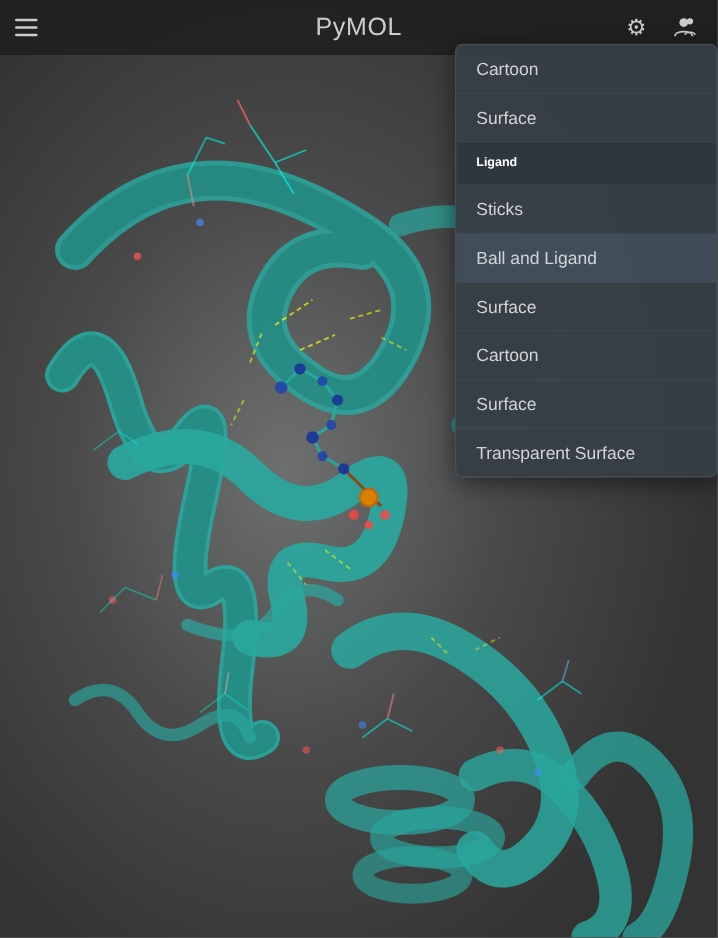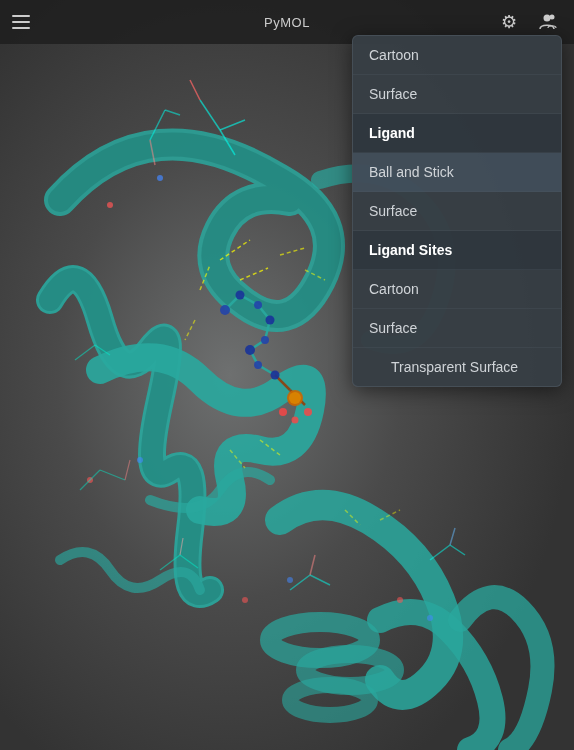--- a/index.html
+++ b/index.html
@@ -39,21 +39,21 @@
       justify-content: space-between;
       padding: 0 12px;
       z-index: 10;
     }
 
     #topbar-title {
       position: absolute;
       left: 50%;
       transform: translateX(-50%);
       color: #cccccc;
-      font-size: 13px;
+      font-size: 20px;
       font-weight: 500;
       letter-spacing: 0.5px;
     }
 
     .topbar-icon {
       color: #cccccc;
       font-size: 18px;
       cursor: pointer;
       width: 30px;
       height: 30px;
@@ -65,48 +65,47 @@
     .topbar-icons-right {
       display: flex;
       gap: 8px;
       margin-left: auto;
     }
 
     
     #dropdown-menu {
       position: absolute;
       top: 35px;
-      right: 12px;
+      right: 0;
       width: 210px;
       background: rgba(55, 62, 68, 0.97);
       border: 1px solid rgba(80,90,100,0.6);
       border-radius: 6px;
       z-index: 20;
       overflow: hidden;
       box-shadow: 0 4px 20px rgba(0,0,0,0.5);
     }
 
     .menu-item {
       padding: 11px 16px;
       color: #d0d4d8;
       font-size: 14px;
       border-bottom: 1px solid rgba(80,90,100,0.3);
       cursor: pointer;
       user-select: none;
     }
 
     .menu-item:last-child {
       border-bottom: none;
-      margin-left: 22px;
     }
 
     .menu-section-header {
       padding: 11px 16px;
       color: #ffffff;
-      font-size: 14px;
+      font-size: 10px;
       font-weight: 700;
       border-bottom: 1px solid rgba(80,90,100,0.3);
       background: rgba(40,48,55,0.5);
       cursor: default;
     }
 
     .menu-item-selected {
       background: rgba(80,100,120,0.4);
     }
 
@@ -262,19 +261,19 @@
       </svg>
     </div>
   </div>
 </div>
 
 <div id="dropdown-menu">
 
 <div class="menu-item">Cartoon</div>
     <div class="menu-item">Surface</div>
     <div class="menu-section-header">Ligand</div>
-    <div class="menu-item menu-item-selected">Ball and Stick</div>
+    <div class="menu-item">Sticks</div>
+    <div class="menu-item menu-item-selected">Ball and Ligand</div>
     <div class="menu-item">Surface</div>
-    <div class="menu-section-header">Ligand Sites</div>
     <div class="menu-item">Cartoon</div>
     <div class="menu-item">Surface</div>
     <div class="menu-item">Transparent Surface</div>
   </div>
 
 </body></html>

